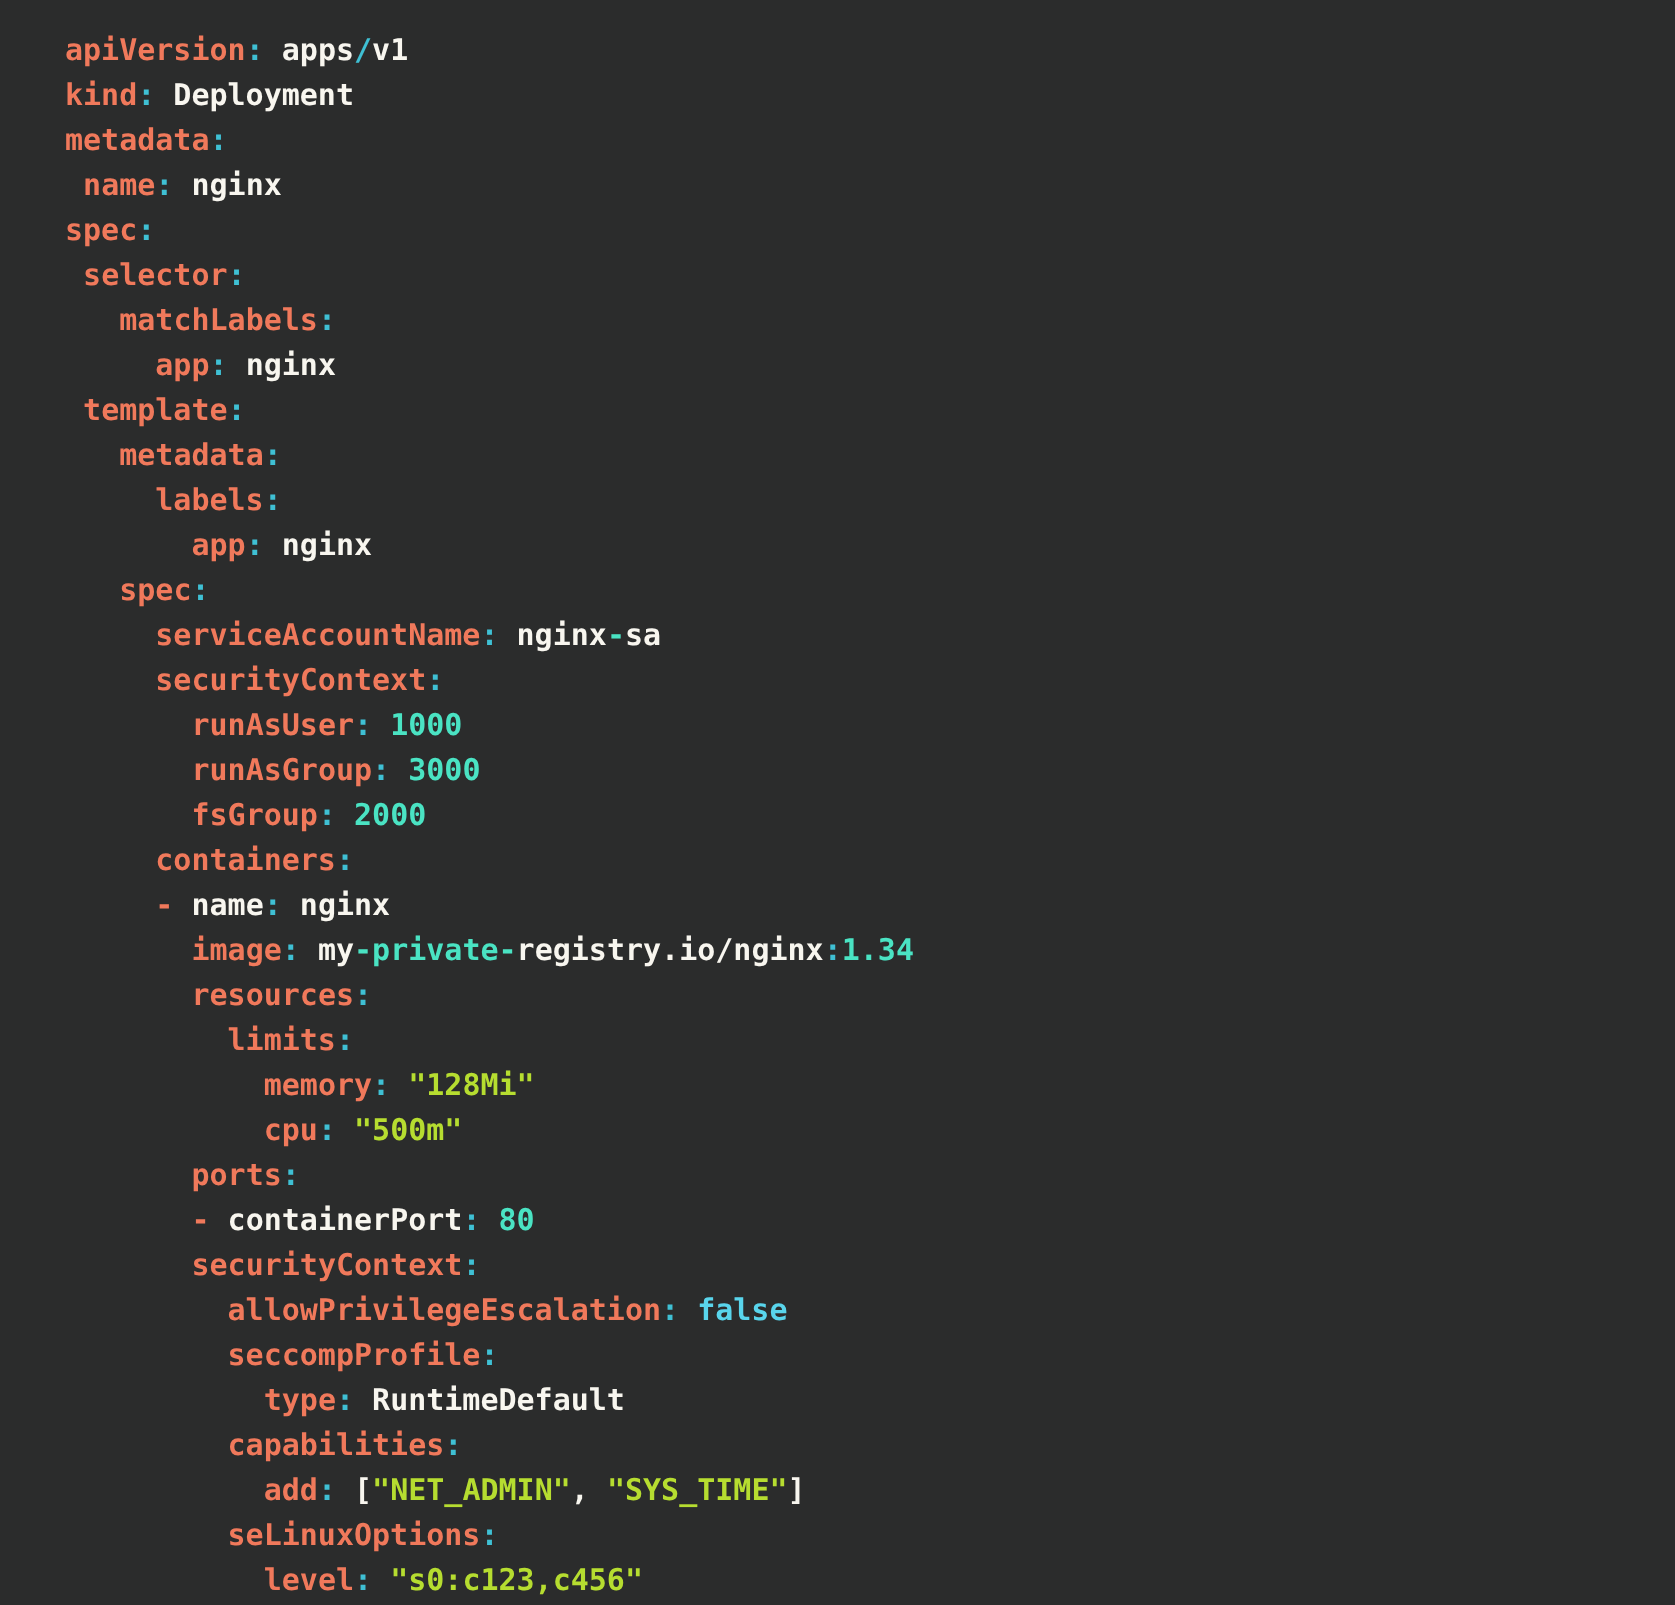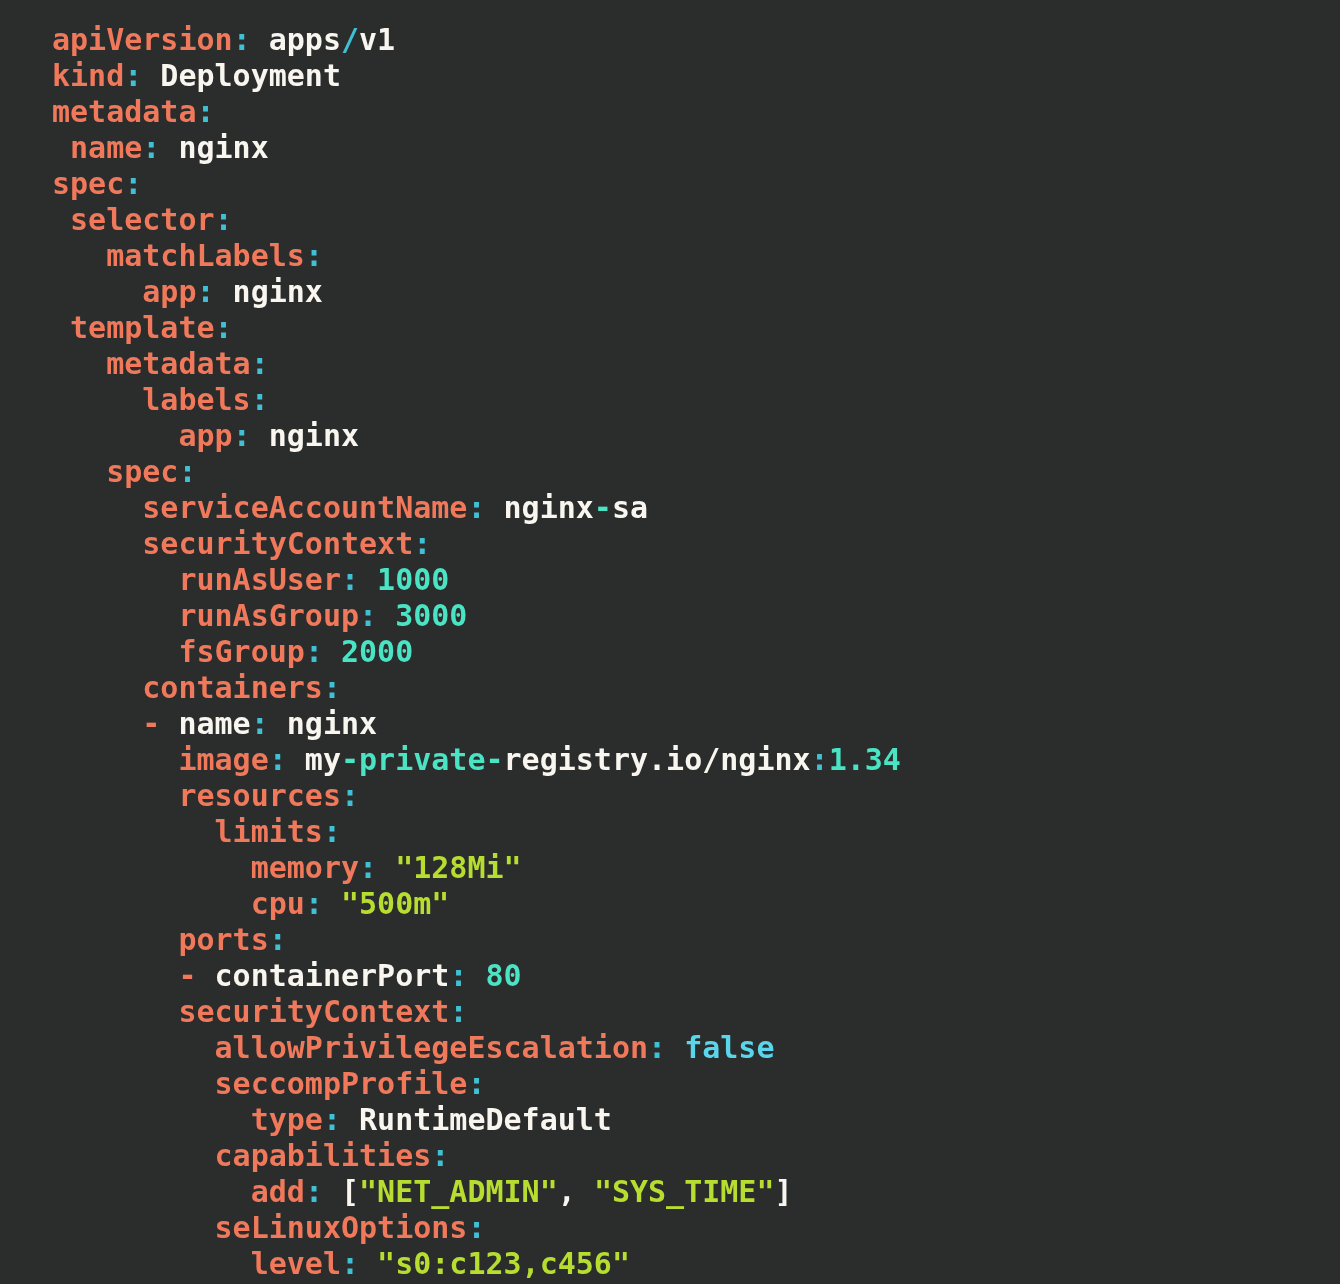--- a/index.html
+++ b/index.html
@@ -15,21 +15,21 @@
   *{box-sizing:border-box;}
   html,body{margin:0;padding:0;}
   body{
     width:1340px;
     height:1284px;
     background:var(--background);
     overflow:hidden;
   }
   .code-area{
     font-family:"DejaVu Sans Mono","Liberation Mono",monospace;
-    font-size:30px;
+    font-size:24px;
     line-height:36px;
     font-weight:bold;
     white-space:pre;
     padding:22px 0 0 52px;
     color:var(--text);
   }
   .line{height:36px;}
   .tk-key{color:var(--key);}
   .tk-dash{color:var(--dash);}
   .tk-punct{color:var(--punct);}

